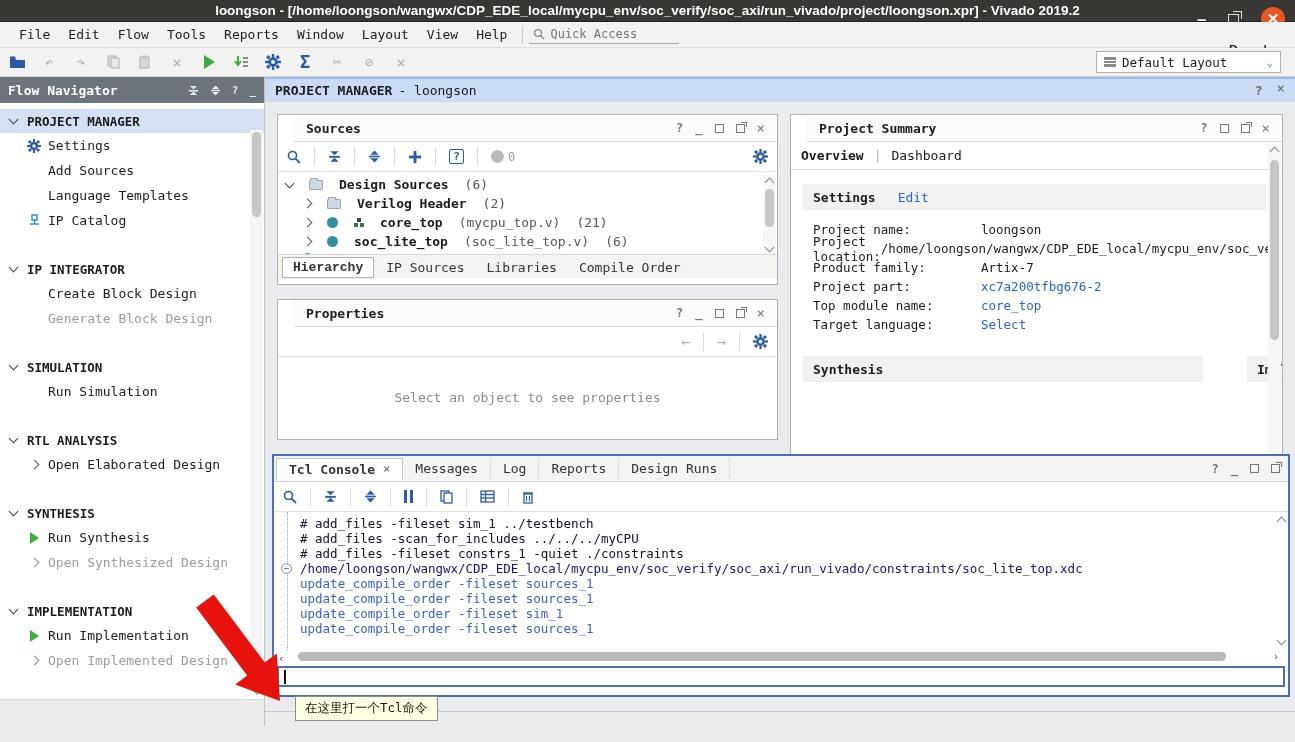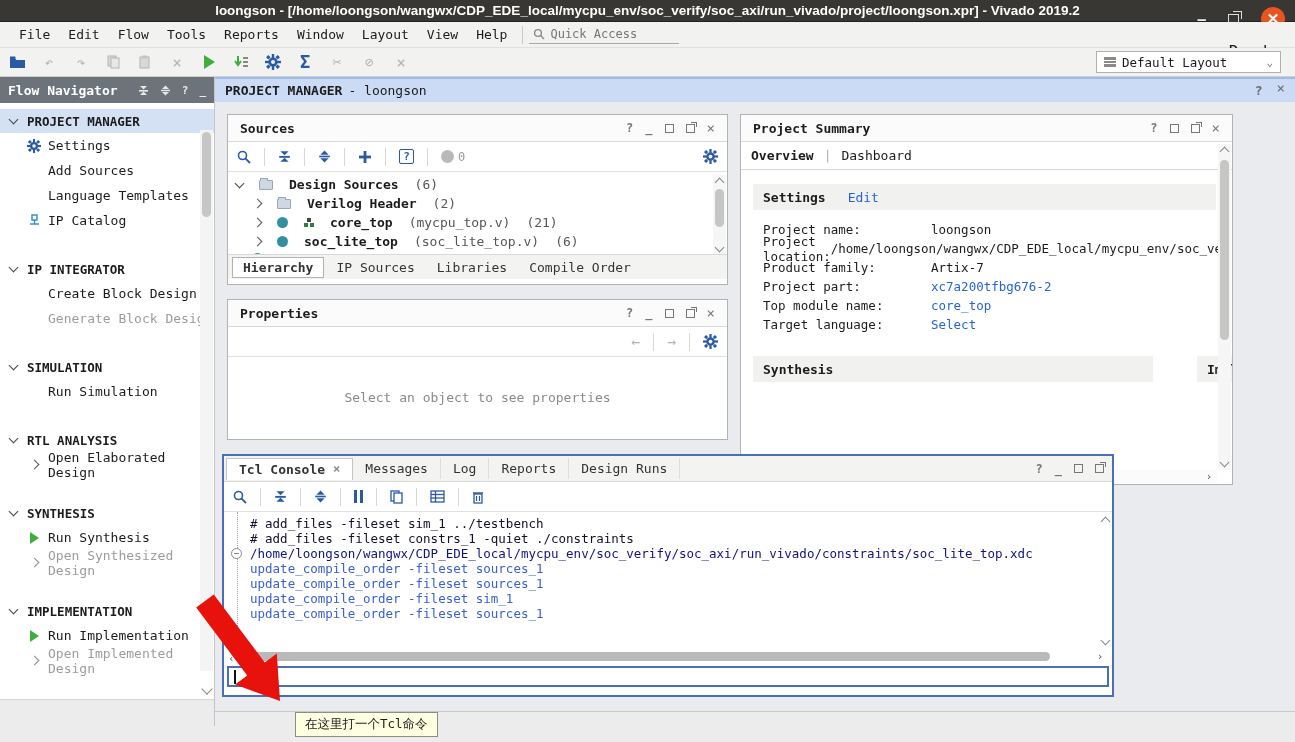--- a/index.html
+++ b/index.html
@@ -31,21 +31,21 @@
   .blue { color:#2b5aa5; }
   .play-tri { width:0; height:0; border-left:11px solid #3fae3f; border-top:7px solid transparent; border-bottom:7px solid transparent; }
   .play-tri.small { border-left-width:9px; border-top-width:6px; border-bottom-width:6px; }
   .layout-dd { position:absolute; right:14px; top:3px; width:185px; height:22px; background:#fff; border:1px solid #b0b0ae; display:flex; align-items:center; padding:0 7px; gap:6px; font-size:12.5px; }
   .layout-dd .chev { margin-left:auto; color:#777; font-size:11px; }
   .ddicon { width:12px; height:10px; display:flex; flex-direction:column; gap:1px; }
   .ddicon i { display:block; height:3px; background:#8a8a88; }
 
   
   .workspace { display:flex; height:649px; }
-  .sidebar { width:215px; background:#fff; border-right:1px solid #c5c5c3; display:flex; flex-direction:column; position:relative; }
+  .sidebar { width:265px; background:#fff; border-right:1px solid #c5c5c3; display:flex; flex-direction:column; position:relative; }
   .fnav-head { height:26px; background:#6d737b; color:#fff; display:flex; align-items:center; padding:0 8px; font-weight:bold; font-size:13px; }
   .fnav-head .hicons { margin-left:auto; display:flex; gap:11px; font-size:11px; color:#e8e8e8; align-items:center; }
   .fnav-body { flex:1; overflow:hidden; position:relative; padding-top:4px; background:#fff; }
   .fn-sec { margin-top:24px; }
   .fn-sec:first-child { margin-top:2px; }
   .fn-hdr { height:24px; display:flex; align-items:center; padding-left:10px; font-weight:bold; font-size:12.5px; gap:10px; }
   .fn-hdr.sel { background:#d4e0f4; }
   .fn-item { height:25px; display:flex; align-items:center; padding-left:48px; font-size:13px; position:relative; }
   .fn-item.dis { color:#9c9c9a; }
   .fn-item .lead { position:absolute; left:26px; width:16px; display:flex; justify-content:center; }
@@ -59,21 +59,21 @@
 
   .main { flex:1; display:flex; flex-direction:column; }
   .main-head { height:25px; background:#cbdbf6; border-top:2px solid #9dbbe4; display:flex; align-items:center; padding:0 10px; gap:6px; }
   .main-head b { font-size:13px; }
   .main-head .sub { font-size:13px; }
   .main-head .hic { margin-left:auto; color:#6b6b69; display:flex; gap:14px; font-size:13px; }
   .main-content { flex:1; position:relative; background:#e9ebee; }
 
   
   .panel { position:absolute; background:#fff; border:1px solid #b2b2b0; }
-  .ptitle { height:27px; display:flex; align-items:center; padding:0 12px; border-bottom:1px solid #d8d8d6; background:#fbfbfb; }
+  .ptitle { height:27px; display:flex; align-items:center; padding:0 12px; border-bottom:1px solid #d8d8d6; background:#fbfbfb;margin-left:16px; }
   .ptitle b { font-size:13px; }
   .picons { margin-left:auto; display:flex; align-items:center; gap:12px; color:#777; font-size:12px; }
   .bx { width:9px; height:9px; border:1.5px solid #777; display:inline-block; }
   .fx { width:9px; height:9px; border:1.5px solid #777; display:inline-block; position:relative; }
   .fx:before { content:''; position:absolute; right:-3px; top:-3px; width:5px; height:4px; border-top:1.5px solid #777; border-right:1.5px solid #777; }
   .pic-x { font-size:14px; line-height:10px; }
   .ptool { height:30px; display:flex; align-items:center; padding:0 9px; gap:13px; border-bottom:1px solid #e1e1df; }
   .vsep { width:1px; height:18px; background:#d8d8d6; }
 
   
@@ -92,21 +92,21 @@
   .sq3 i:nth-child(2){ left:0; bottom:0; }
   .sq3 i:nth-child(3){ right:0; bottom:0; }
   .clip-row { height:6px; overflow:hidden; display:flex; align-items:flex-start; gap:6px; padding-left:24px; }
   .src-scroll { position:absolute; right:1px; top:61px; width:13px; height:86px; background:#f6f6f6; }
   .src-scroll .thumb { position:absolute; top:14px; left:2px; width:9px; height:38px; background:#c6c6c4; border-radius:5px; }
   .uchev { width:7px; height:7px; border-right:1.6px solid #888; border-bottom:1.6px solid #888; }
   .up { transform:rotate(-135deg); position:absolute; top:4px; left:3px; }
   .dn { transform:rotate(45deg); position:absolute; bottom:4px; left:3px; }
   .stabs { height:25px; background:#f3f3f1; border-top:1px solid #d8d8d6; display:flex; align-items:center; padding-left:4px; gap:2px; }
   .stab { padding:2px 10px; font-size:13px; color:#333; }
-  .stab.act { background:#fff; border:1px solid #b2b2b0; font-weight:bold; }
+  .stab.act { background:#fff; border:1px solid #b2b2b0; font-weight:bold;font-family:Liberation Mono, monospace; }
 
   .badge0 { width:13px; height:13px; border-radius:50%; background:#b9b9b7; display:inline-block; }
   .cnt0 { color:#9a9a98; font-size:12px; margin-left:4px; }
 
   
   .prop-body { height:81px; display:flex; align-items:center; justify-content:center; color:#8a8a88; font-size:13px; }
 
   
   .ps-tabs { height:28px; display:flex; align-items:center; padding:0 10px; gap:10px; border-bottom:1px solid #d8d8d6; font-size:13px; }
   .ps-body { position:relative; height:252px; overflow:hidden; background:#fff; padding:14px 16px 0 12px; }
@@ -141,21 +141,21 @@
   .tline.cd { color:#3a60d0; }
   .cmark { position:absolute; left:7px; top:2px; width:11px; height:11px; border:1px solid #8a8a88; border-radius:50%; background:#fff; color:#555; font-size:9px; line-height:9px; text-align:center; }
   .tlog-vscroll { position:absolute; right:0; top:2px; bottom:2px; width:13px; }
   .thscroll { position:relative; height:14px; margin:0 4px; }
   .thscroll .hthumb { left:20px; right:58px; width:auto; background:#b9b9b7; }
   .tinput { height:21px; margin:2px 3px 3px 3px; border:2px solid #4b6fb5; background:#fff; position:relative; }
   .caret { position:absolute; left:5px; top:2px; width:1.5px; height:14px; background:#111; }
 
   .statusbar { position:absolute; left:0; right:0; bottom:0; height:15px; background:#ececec; border-top:1px solid #c9c9c7; }
 
-  .tooltip { position:absolute; left:295px; top:712px; background:#ffffe1; border:1px solid #8c8c8a; padding:3px 9px; font-size:12.5px; color:#1b1b1b; z-index:40; }
+  .tooltip { position:absolute; left:295px; top:696px; background:#ffffe1; border:1px solid #8c8c8a; padding:3px 9px; font-size:12.5px; color:#1b1b1b; z-index:40; }
   #arrow-overlay { position:absolute; left:0; top:0; z-index:50; pointer-events:none; }
 </style>
 </head>
 <body>
 
 <div class="titlebar">
   <span class="ttl">loongson - [/home/loongson/wangwx/CDP_EDE_local/mycpu_env/soc_verify/soc_axi/run_vivado/project/loongson.xpr] - Vivado 2019.2</span>
   <div class="wctrl">
     <span class="wmin">—</span>
     <span class="wrest"></span>
@@ -611,21 +611,21 @@
           <span class="thumb"></span>
           <span class="uchev dn"></span>
         </div>
         <div class="ps-hscroll">
           <span class="harr">‹</span>
           <span class="hthumb"></span>
           <span class="harr rt">›</span>
         </div>
       </div>
 
-      <div class="panel tclpanel" style="left:7px; top:352px; width:892px; height:243px;">
+      <div class="panel tclpanel" style="left:7px; top:352px; width:1018px; height:243px;">
         <div class="ttabs">
           <span class="ttab act">
             <span>Tcl Console</span>
             <span class="x">×</span>
           </span>
           <span class="ttab">Messages</span>
           <span class="ttab">Log</span>
           <span class="ttab">Reports</span>
           <span class="ttab">Design Runs</span>
           <span class="ticons">
@@ -673,20 +673,21 @@
           <svg class="ic" width="12" height="14" viewBox="0 0 12 14">
               <rect x="2" y="4" width="8" height="9" fill="none" stroke="#2b5aa5" stroke-width="1.3"></rect>
               <line x1="1" y1="3" x2="11" y2="3" stroke="#2b5aa5" stroke-width="1.5"></line>
               <line x1="4.5" y1="6" x2="4.5" y2="11" stroke="#2b5aa5" stroke-width="1.2"></line>
               <line x1="7.5" y1="6" x2="7.5" y2="11" stroke="#2b5aa5" stroke-width="1.2"></line>
             </svg>
         </div>
         <div class="tlog">
           <span class="gutter"></span>
           <div class="tline cm"># add_files -fileset sim_1 ../testbench</div>
+          <div class="tline cm"># add_files -scan_for_includes ../../../myCPU</div>
           <div class="tline cm"># add_files -fileset constrs_1 -quiet ./constraints</div>
           <div class="tline pa"><span class="cmark">−</span><span>/home/loongson/wangwx/CDP_EDE_local/mycpu_env/soc_verify/soc_axi/run_vivado/constraints/soc_lite_top.xdc</span></div>
           <div class="tline cd">update_compile_order -fileset sources_1</div>
           <div class="tline cd">update_compile_order -fileset sources_1</div>
           <div class="tline cd">update_compile_order -fileset sim_1</div>
           <div class="tline cd">update_compile_order -fileset sources_1</div>
           <div class="tlog-vscroll">
             <span class="uchev up"></span>
             <span class="uchev dn"></span>
           </div>

